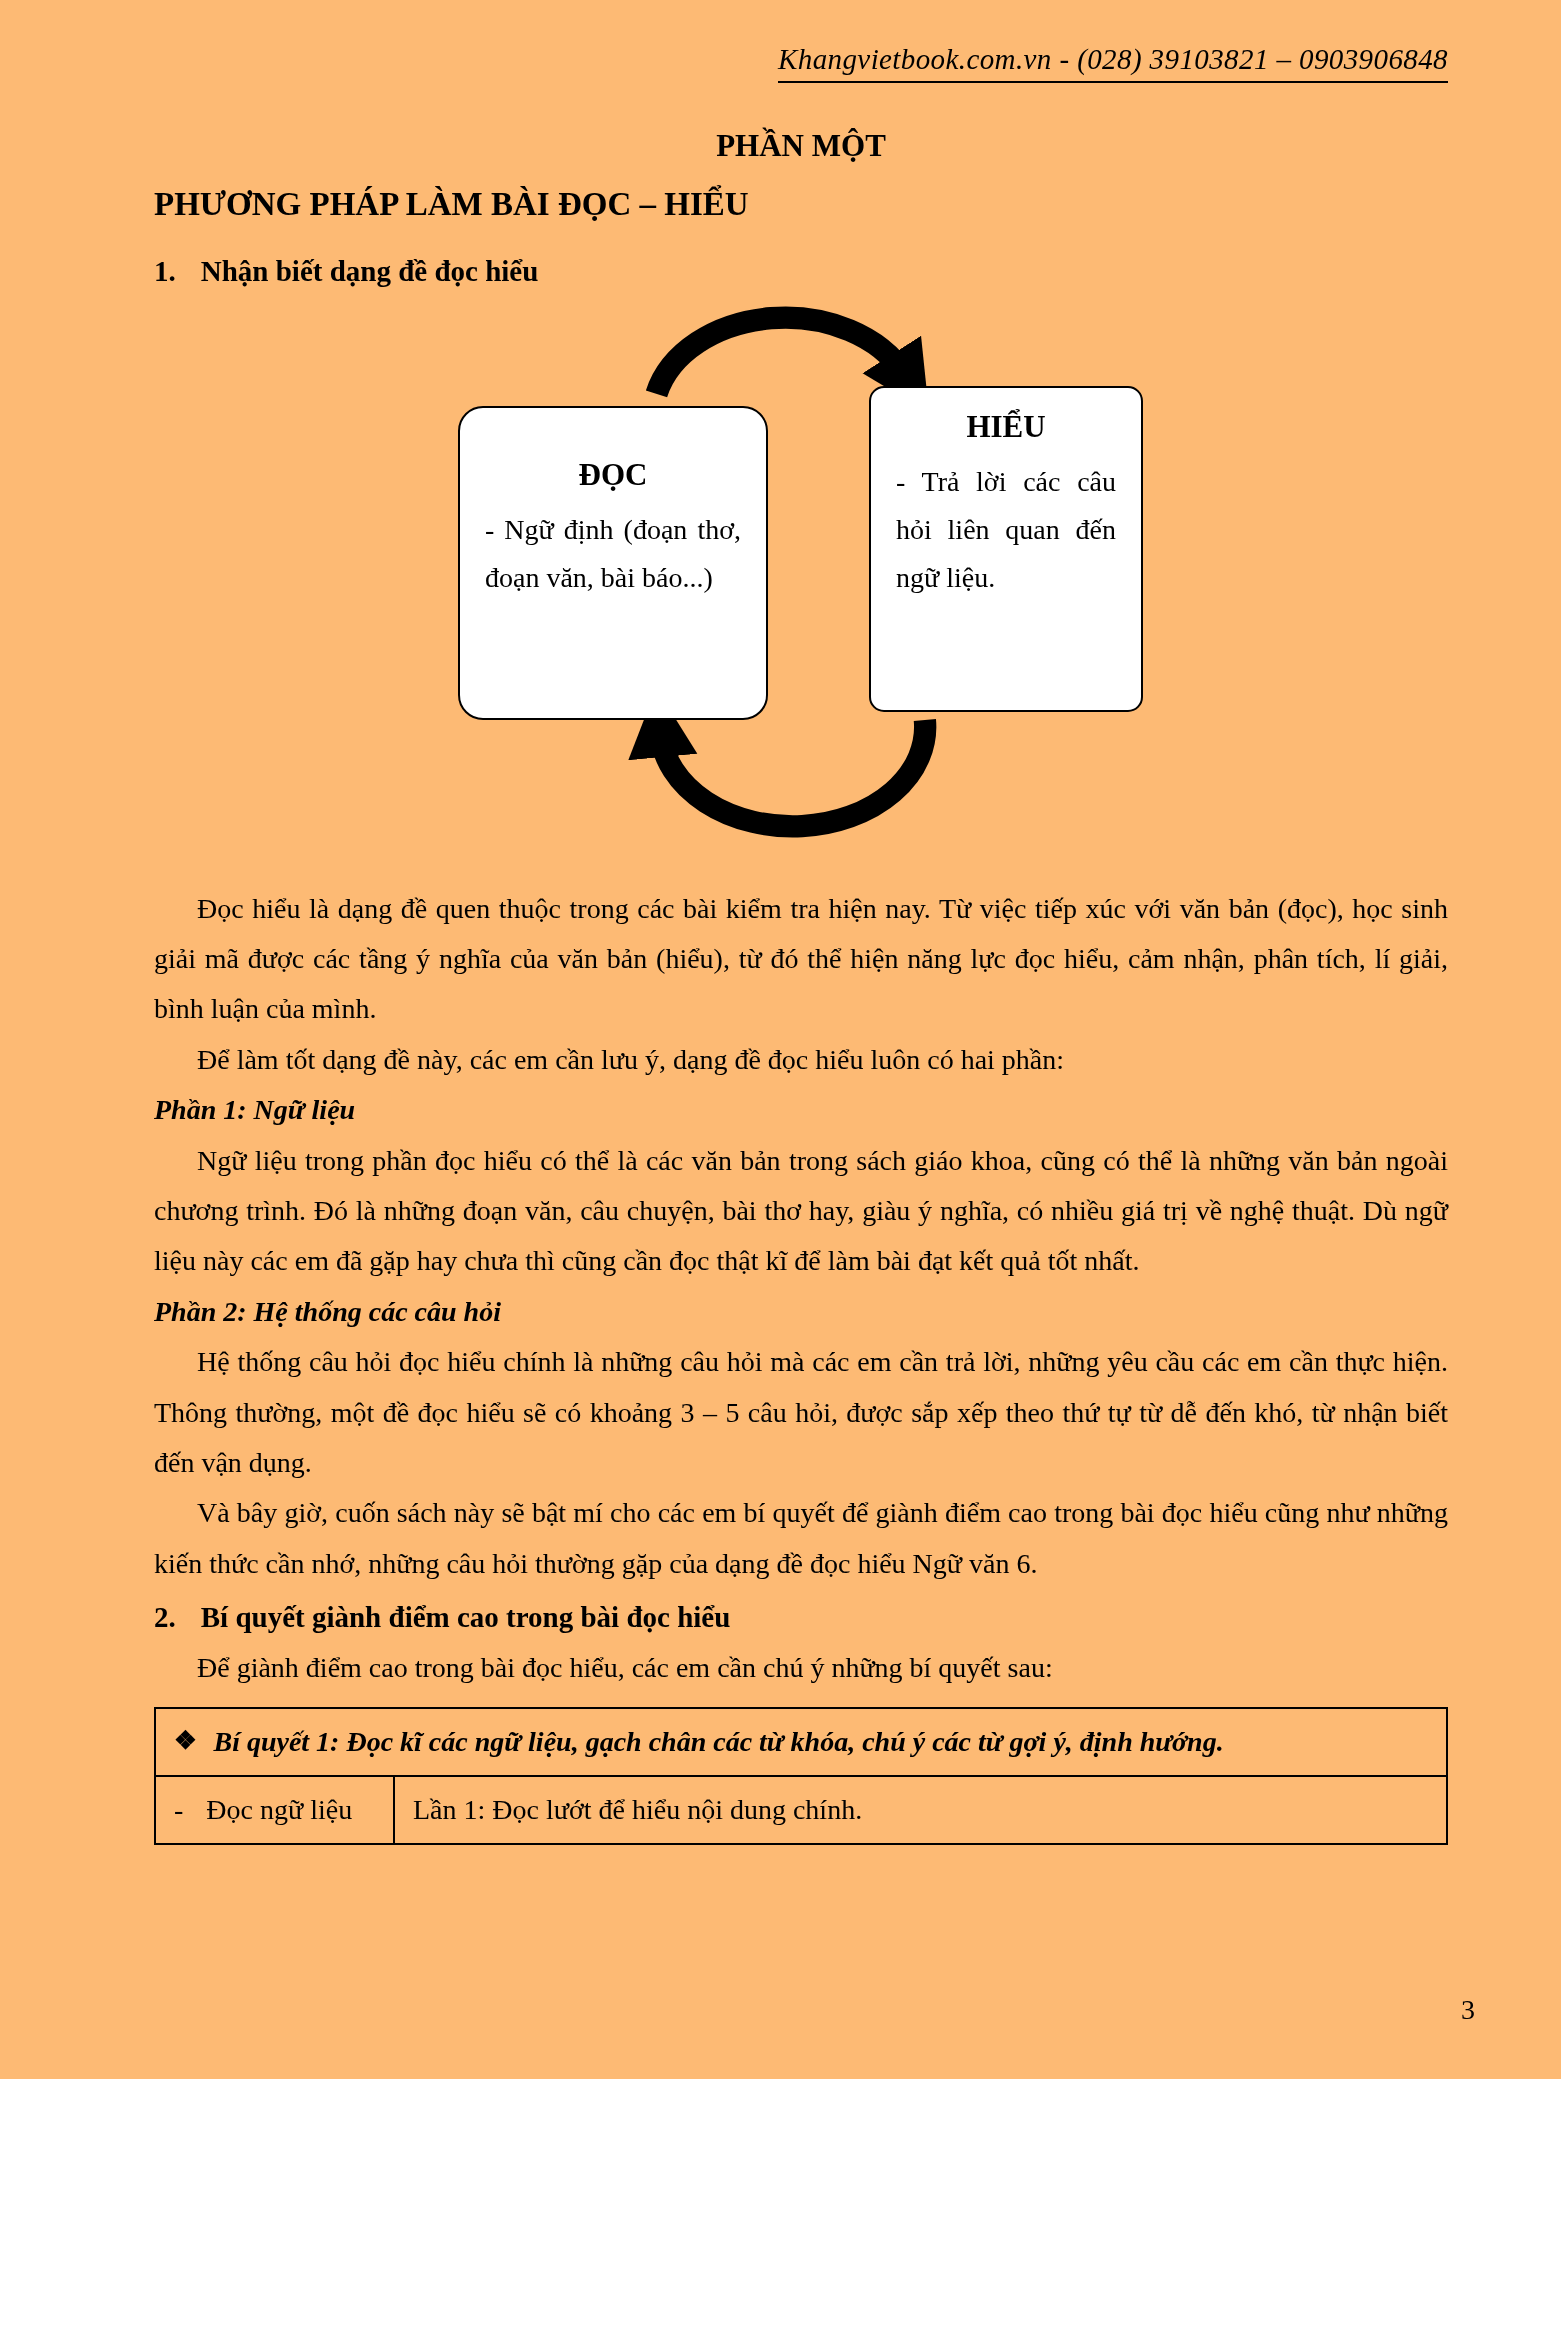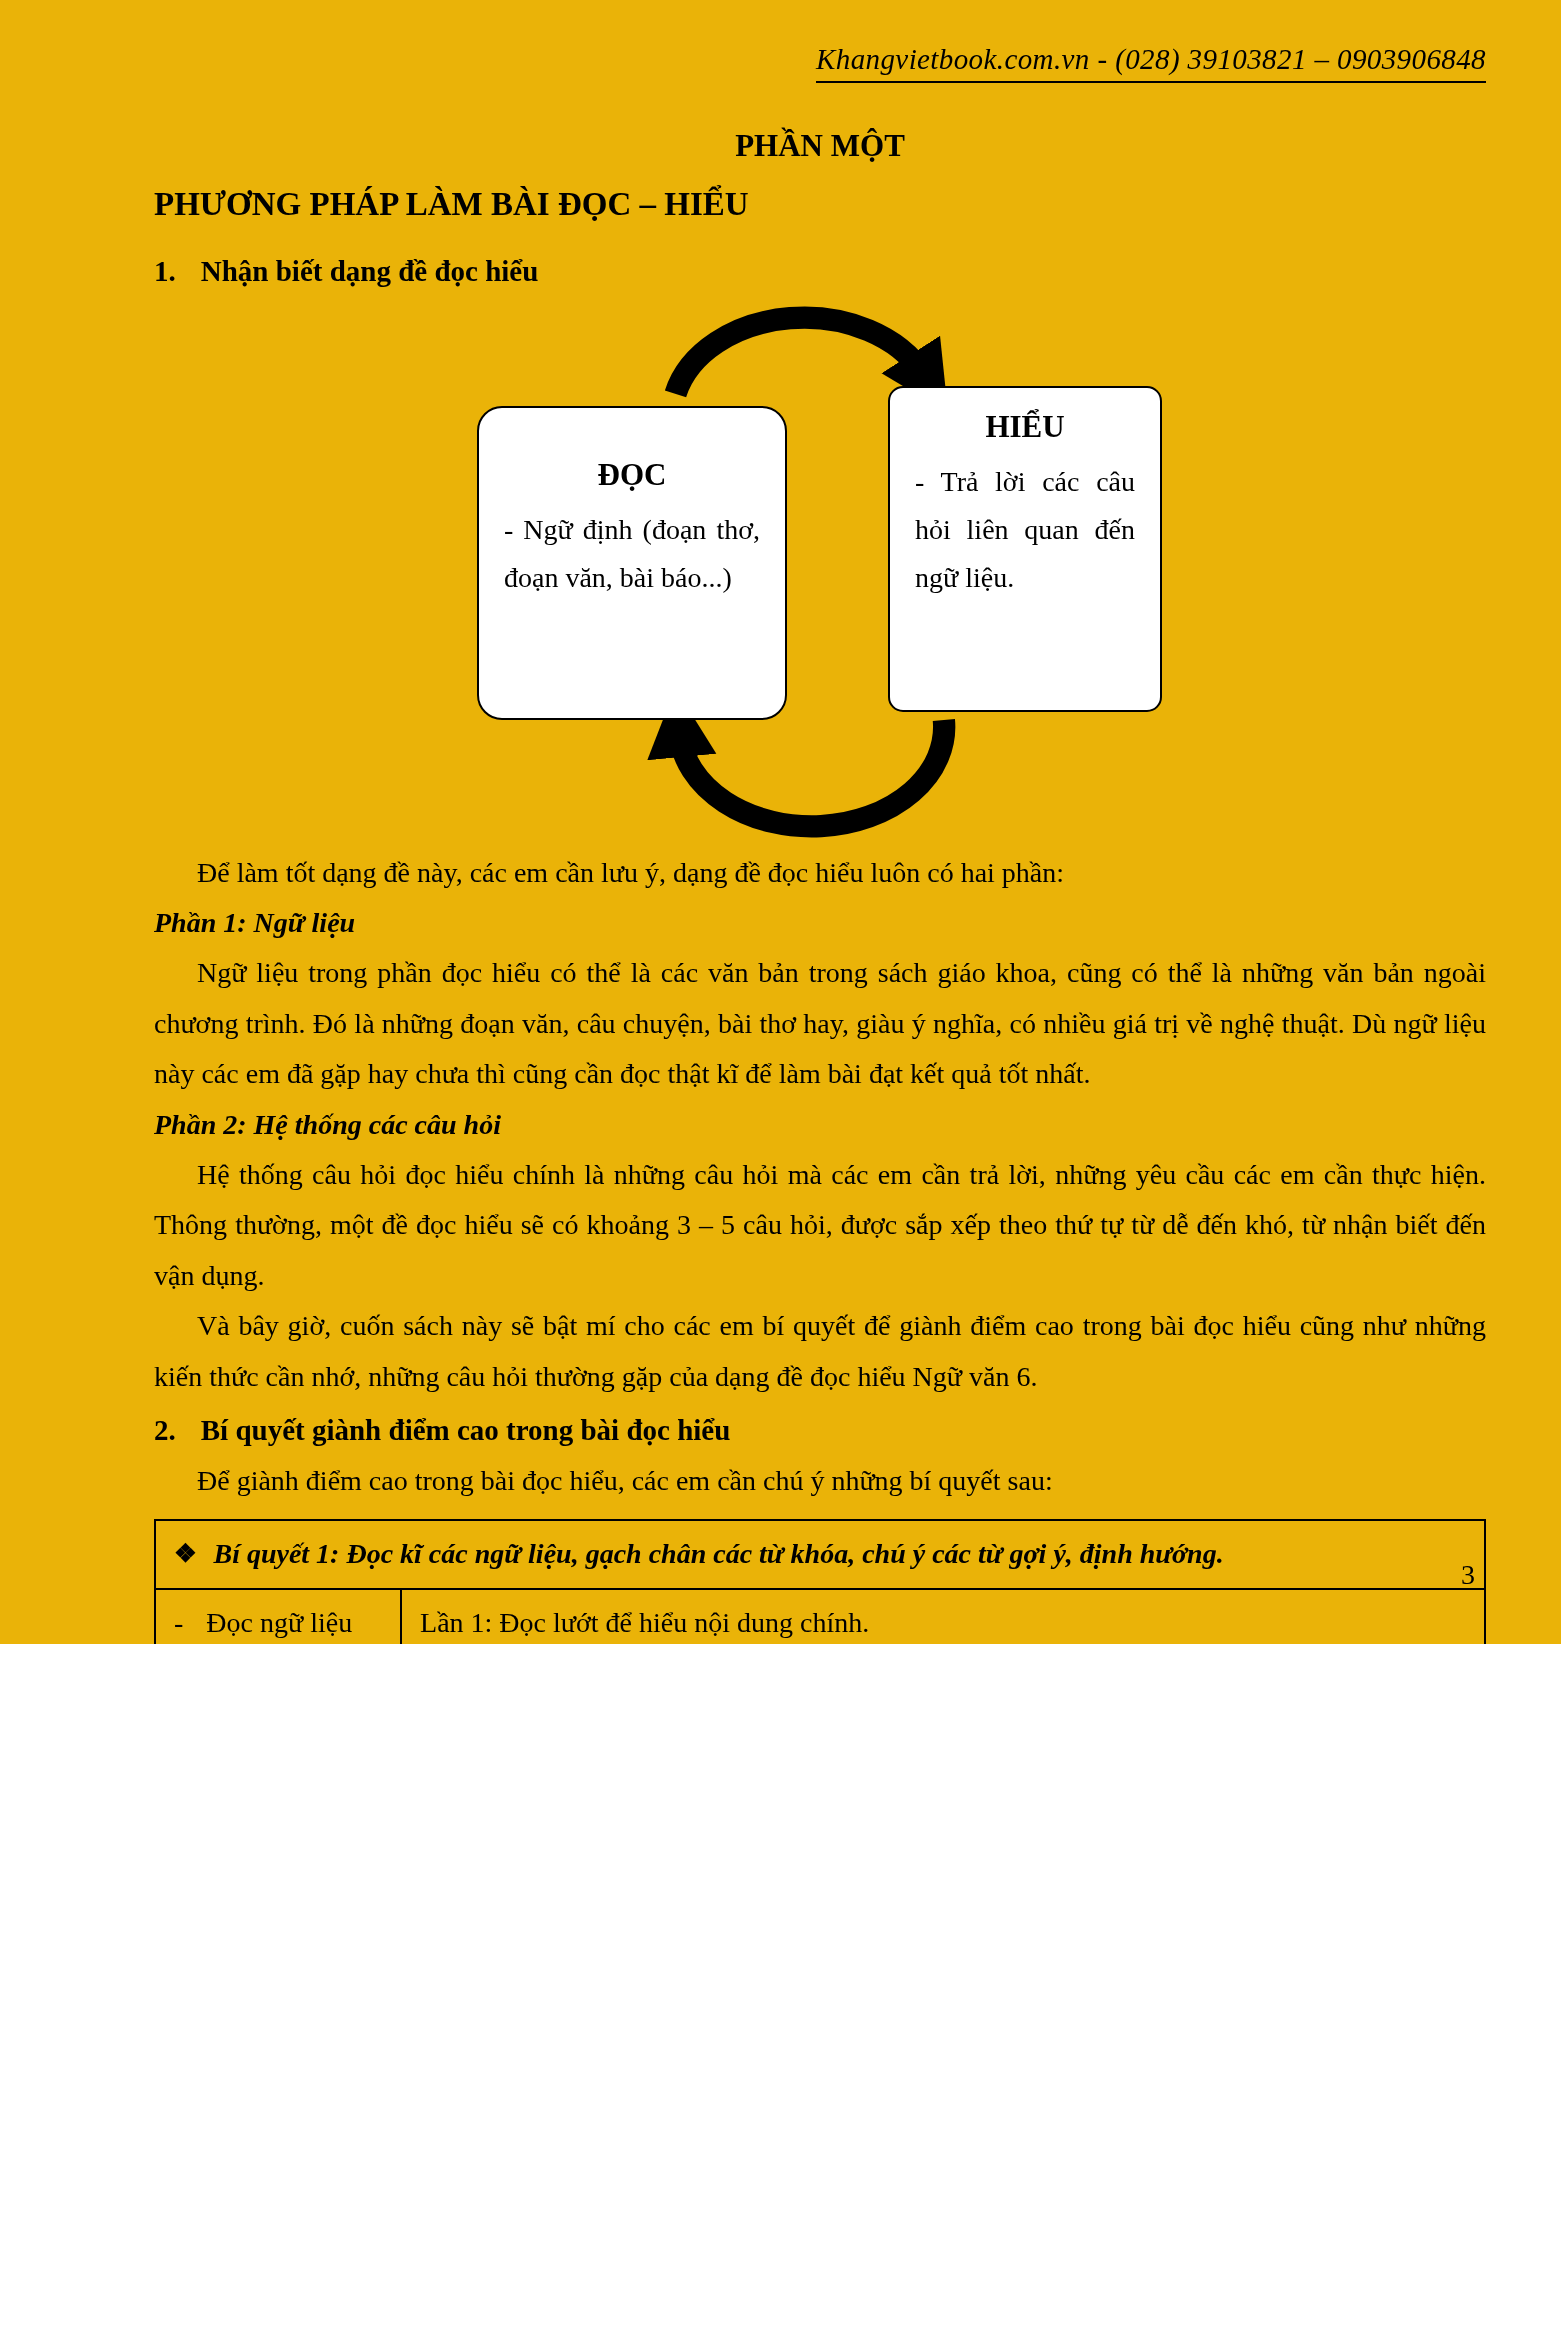--- a/index.html
+++ b/index.html
@@ -5,23 +5,23 @@
   * { margin: 0; padding: 0; box-sizing: border-box; }
   html, body { background: #ffffff; }
   body {
     width: 1561px;
     font-family: "Liberation Serif", "DejaVu Serif", serif;
     color: #000;
   }
   .page {
     position: relative;
     width: 1561px;
-    height: 1644px;
-    background: #eab308;
-    padding: 43px 75px 0 154px;
+    height: 2079px;
+    background: #fdba74;
+    padding: 43px 113px 0 154px;
     overflow: hidden;
   }
 
   
   .header { text-align: right; }
   .header-text {
     display: inline-block;
     font-style: italic;
     font-size: 29px;
     letter-spacing: 0.4px;
@@ -158,20 +158,21 @@
       <div class="box-title">ĐỌC</div>
       <div class="box-body">- Ngữ định (đoạn thơ, đoạn văn, bài báo...)</div>
     </div>
 
     <div class="box box-right">
       <div class="box-title">HIỂU</div>
       <div class="box-body">- Trả lời các câu hỏi liên quan đến ngữ liệu.</div>
     </div>
   </div>
 
+  <p class="para indent first-para">Đọc hiểu là dạng đề quen thuộc trong các bài kiểm tra hiện nay. Từ việc tiếp xúc với văn bản (đọc), học sinh giải mã được các tầng ý nghĩa của văn bản (hiểu), từ đó thể hiện năng lực đọc hiểu, cảm nhận, phân tích, lí giải, bình luận của mình.</p>
 
   <p class="para indent">Để làm tốt dạng đề này, các em cần lưu ý, dạng đề đọc hiểu luôn có hai phần:</p>
 
   <p class="para subhead">Phần 1: Ngữ liệu</p>
 
   <p class="para indent">Ngữ liệu trong phần đọc hiểu có thể là các văn bản trong sách giáo khoa, cũng có thể là những văn bản ngoài chương trình. Đó là những đoạn văn, câu chuyện, bài thơ hay, giàu ý nghĩa, có nhiều giá trị về nghệ thuật. Dù ngữ liệu này các em đã gặp hay chưa thì cũng cần đọc thật kĩ để làm bài đạt kết quả tốt nhất.</p>
 
   <p class="para subhead">Phần 2: Hệ thống các câu hỏi</p>
 
   <p class="para indent">Hệ thống câu hỏi đọc hiểu chính là những câu hỏi mà các em cần trả lời, những yêu cầu các em cần thực hiện. Thông thường, một đề đọc hiểu sẽ có khoảng 3 – 5 câu hỏi, được sắp xếp theo thứ tự từ dễ đến khó, từ nhận biết đến vận dụng.</p>

